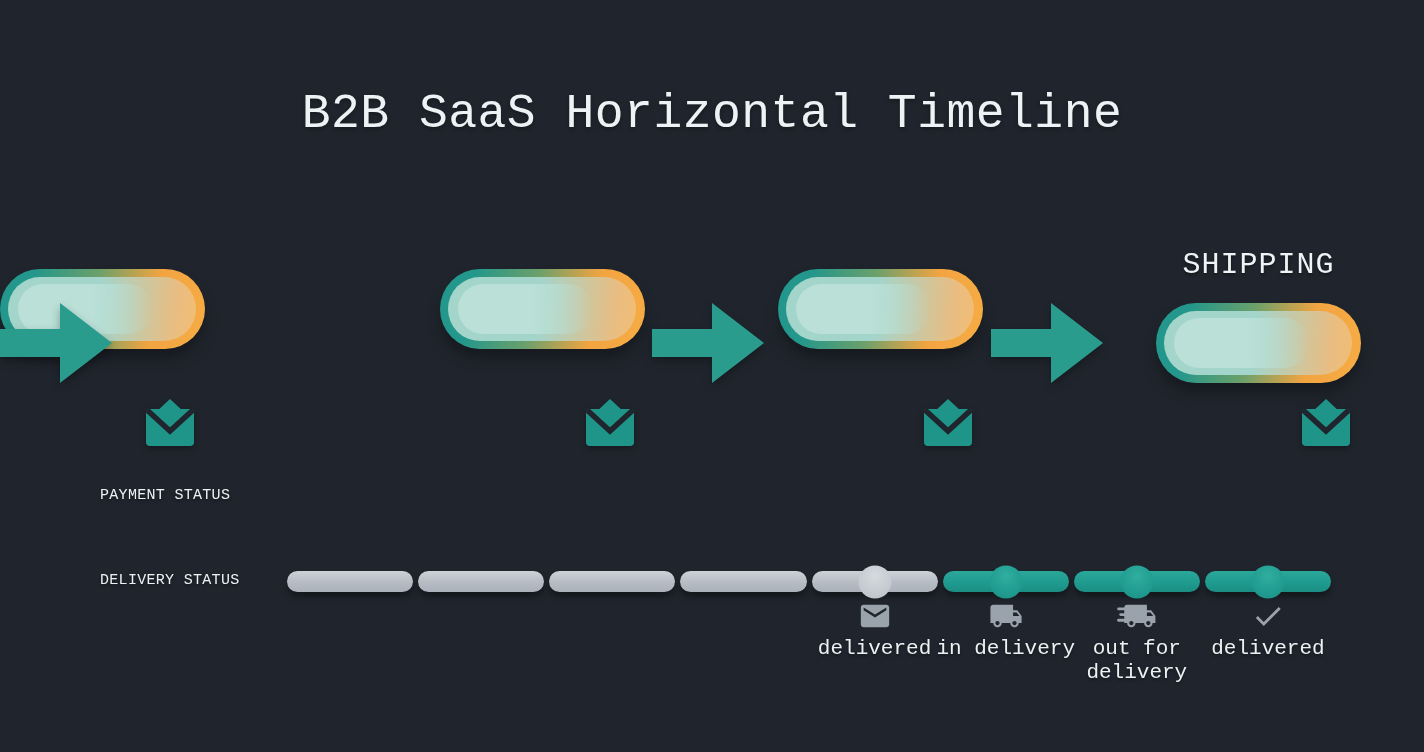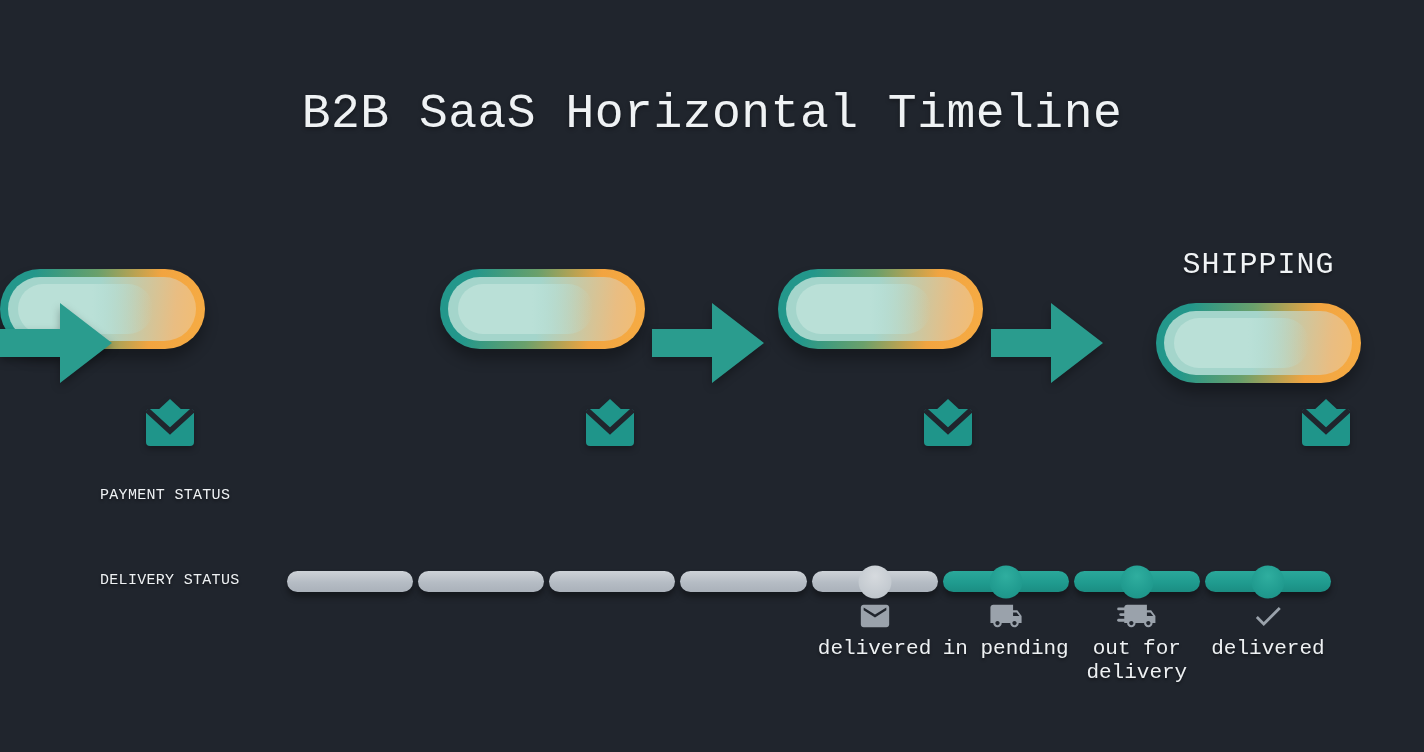--- a/index.html
+++ b/index.html
@@ -175,21 +175,21 @@
               <path d="M20 4H4c-1.1 0-1.99.9-1.99 2L2 18c0 1.1.9 2 2 2h16c1.1 0 2-.9 2-2V6c0-1.1-.9-2-2-2zm0 4-8 5-8-5V6l8 5 8-5v2z"></path>
             </svg>
           </span><span>delivered</span></div>
       </div>
       <div class="seg teal">
         <div class="knob teal"></div>
         <div class="seg-caption"><span class="cap-icon">
             <svg width="34" height="34" viewBox="0 0 24 24" fill="#9aa2ab">
               <path d="M20 8h-3V4H3c-1.1 0-2 .9-2 2v11h2c0 1.66 1.34 3 3 3s3-1.34 3-3h6c0 1.66 1.34 3 3 3s3-1.34 3-3h2v-5l-3-4zM6 18.5c-.83 0-1.5-.67-1.5-1.5s.67-1.5 1.5-1.5 1.5.67 1.5 1.5-.67 1.5-1.5 1.5zm13.5-9 1.96 2.5H17V9.5h2.5zm-1.5 9c-.83 0-1.5-.67-1.5-1.5s.67-1.5 1.5-1.5 1.5.67 1.5 1.5-.67 1.5-1.5 1.5z"></path>
             </svg>
-          </span><span>in pending</span></div>
+          </span><span>in delivery</span></div>
       </div>
       <div class="seg teal">
         <div class="knob teal"></div>
         <div class="seg-caption"><span class="cap-icon">
             <svg width="40" height="34" viewBox="0 0 28 24" fill="#9aa2ab">
               <rect x="0" y="6" width="6" height="2" rx="1"></rect>
               <rect x="1.5" y="10" width="5" height="2" rx="1"></rect>
               <rect x="0" y="14" width="6" height="2" rx="1"></rect>
               <g transform="translate(4,0)">
                 <path d="M20 8h-3V4H3c-1.1 0-2 .9-2 2v11h2c0 1.66 1.34 3 3 3s3-1.34 3-3h6c0 1.66 1.34 3 3 3s3-1.34 3-3h2v-5l-3-4zM6 18.5c-.83 0-1.5-.67-1.5-1.5s.67-1.5 1.5-1.5 1.5.67 1.5 1.5-.67 1.5-1.5 1.5zm13.5-9 1.96 2.5H17V9.5h2.5zm-1.5 9c-.83 0-1.5-.67-1.5-1.5s.67-1.5 1.5-1.5 1.5.67 1.5 1.5-.67 1.5-1.5 1.5z"></path>

